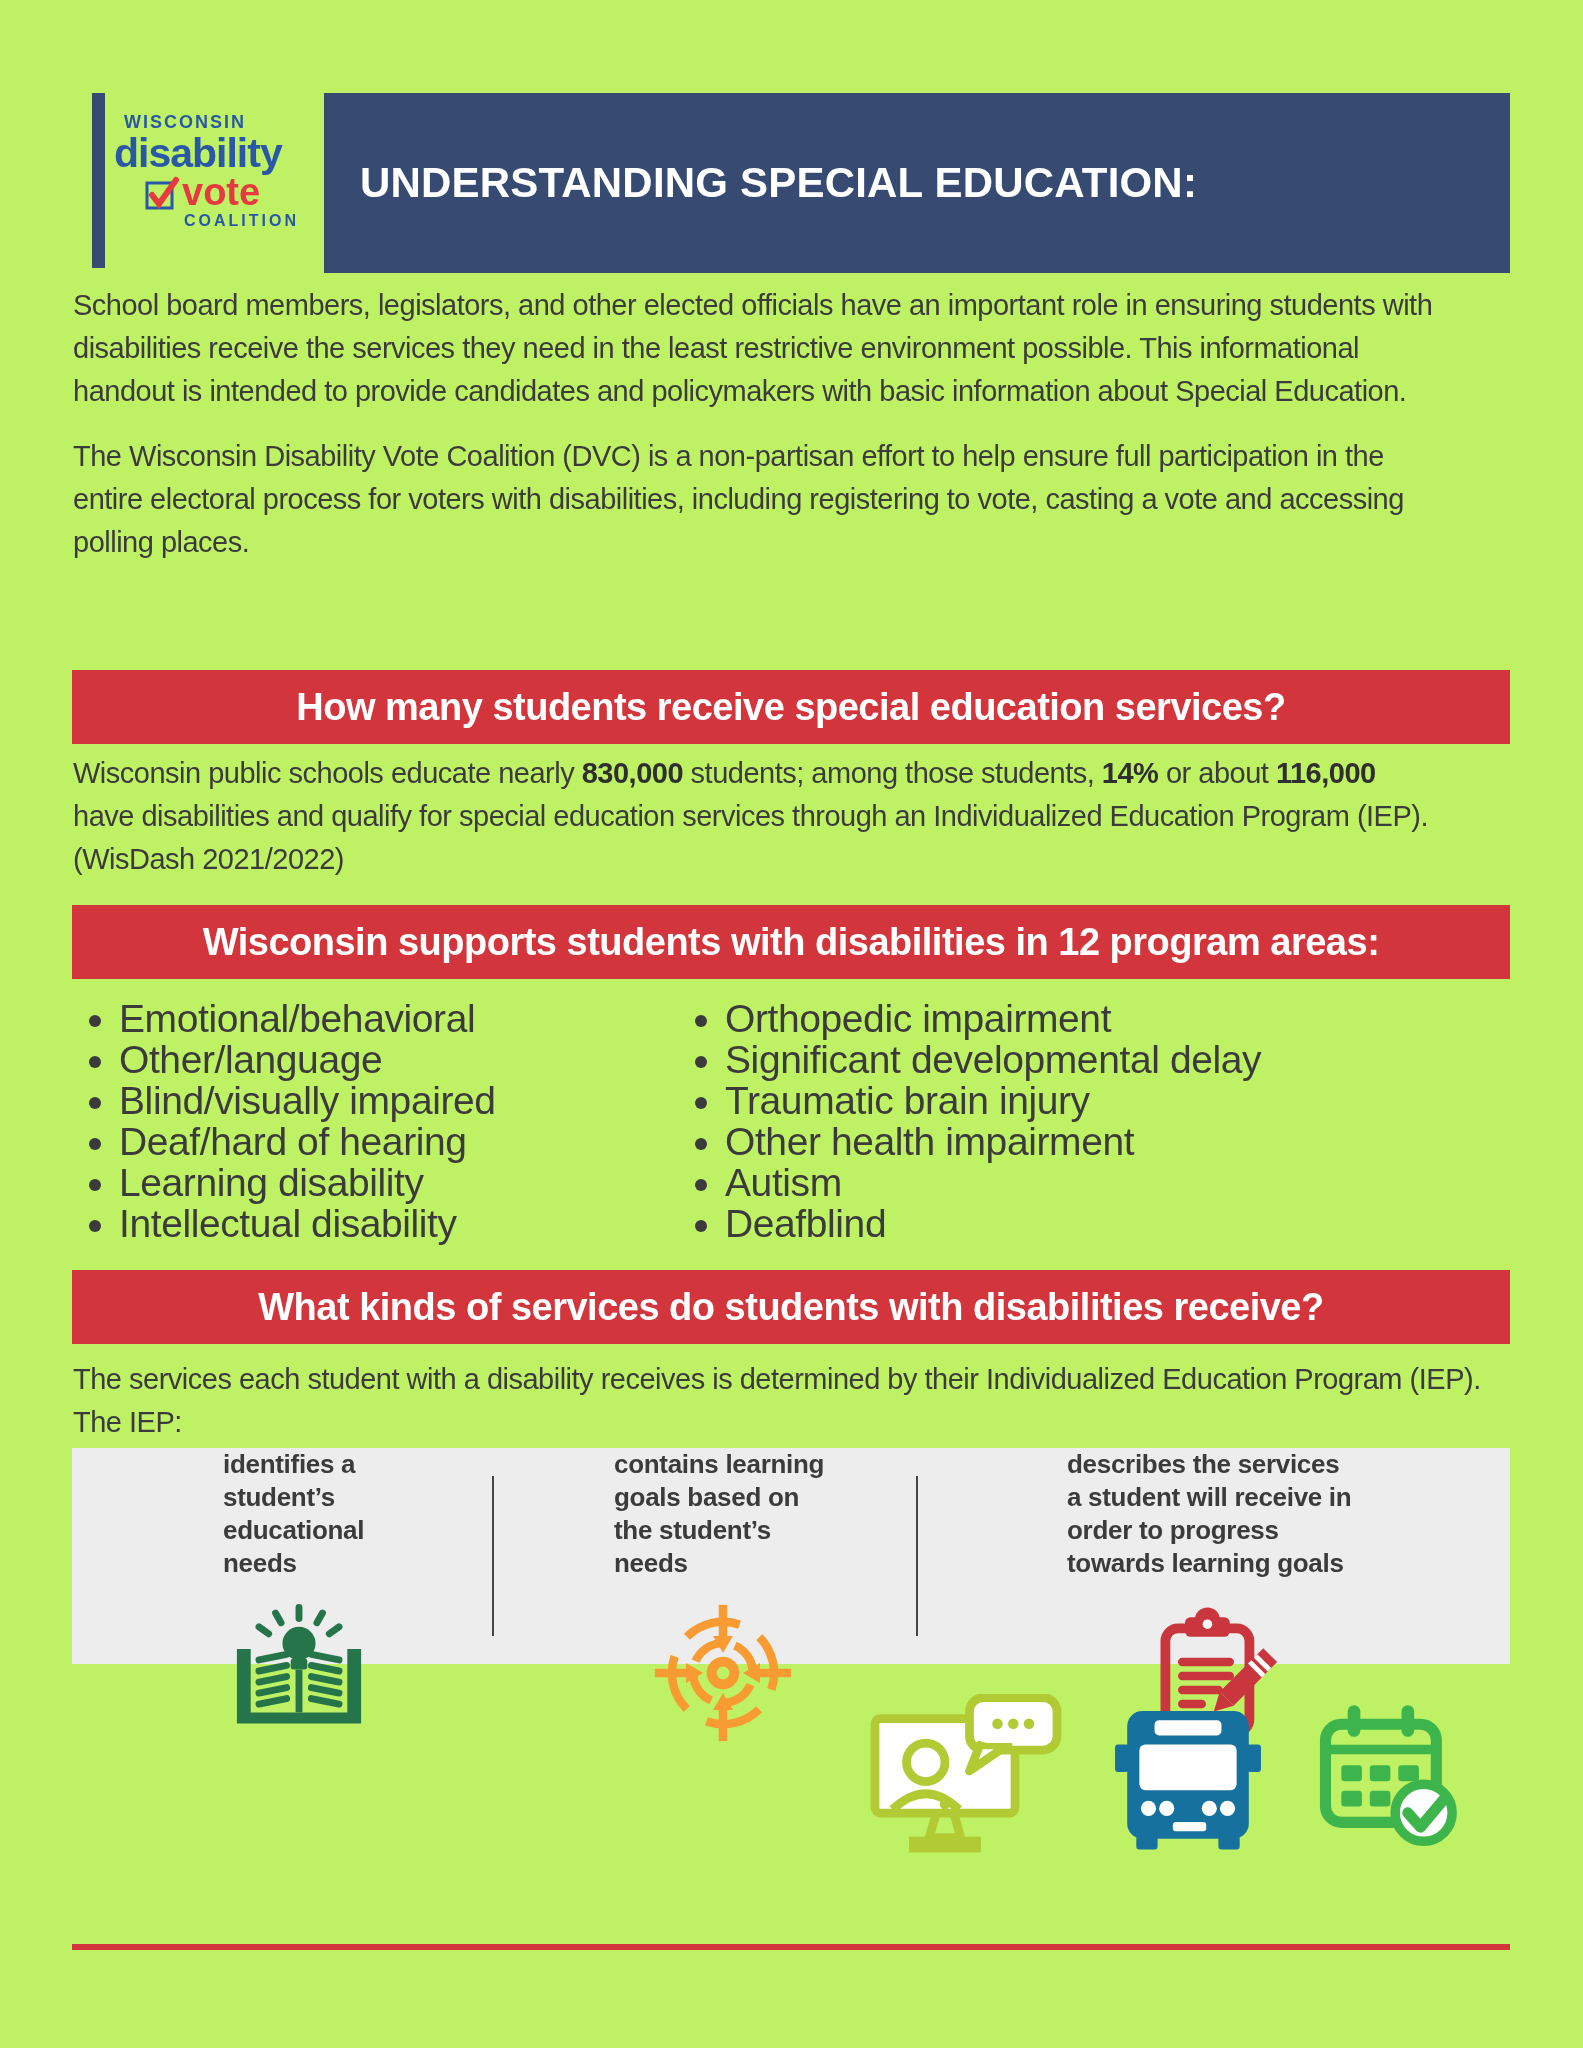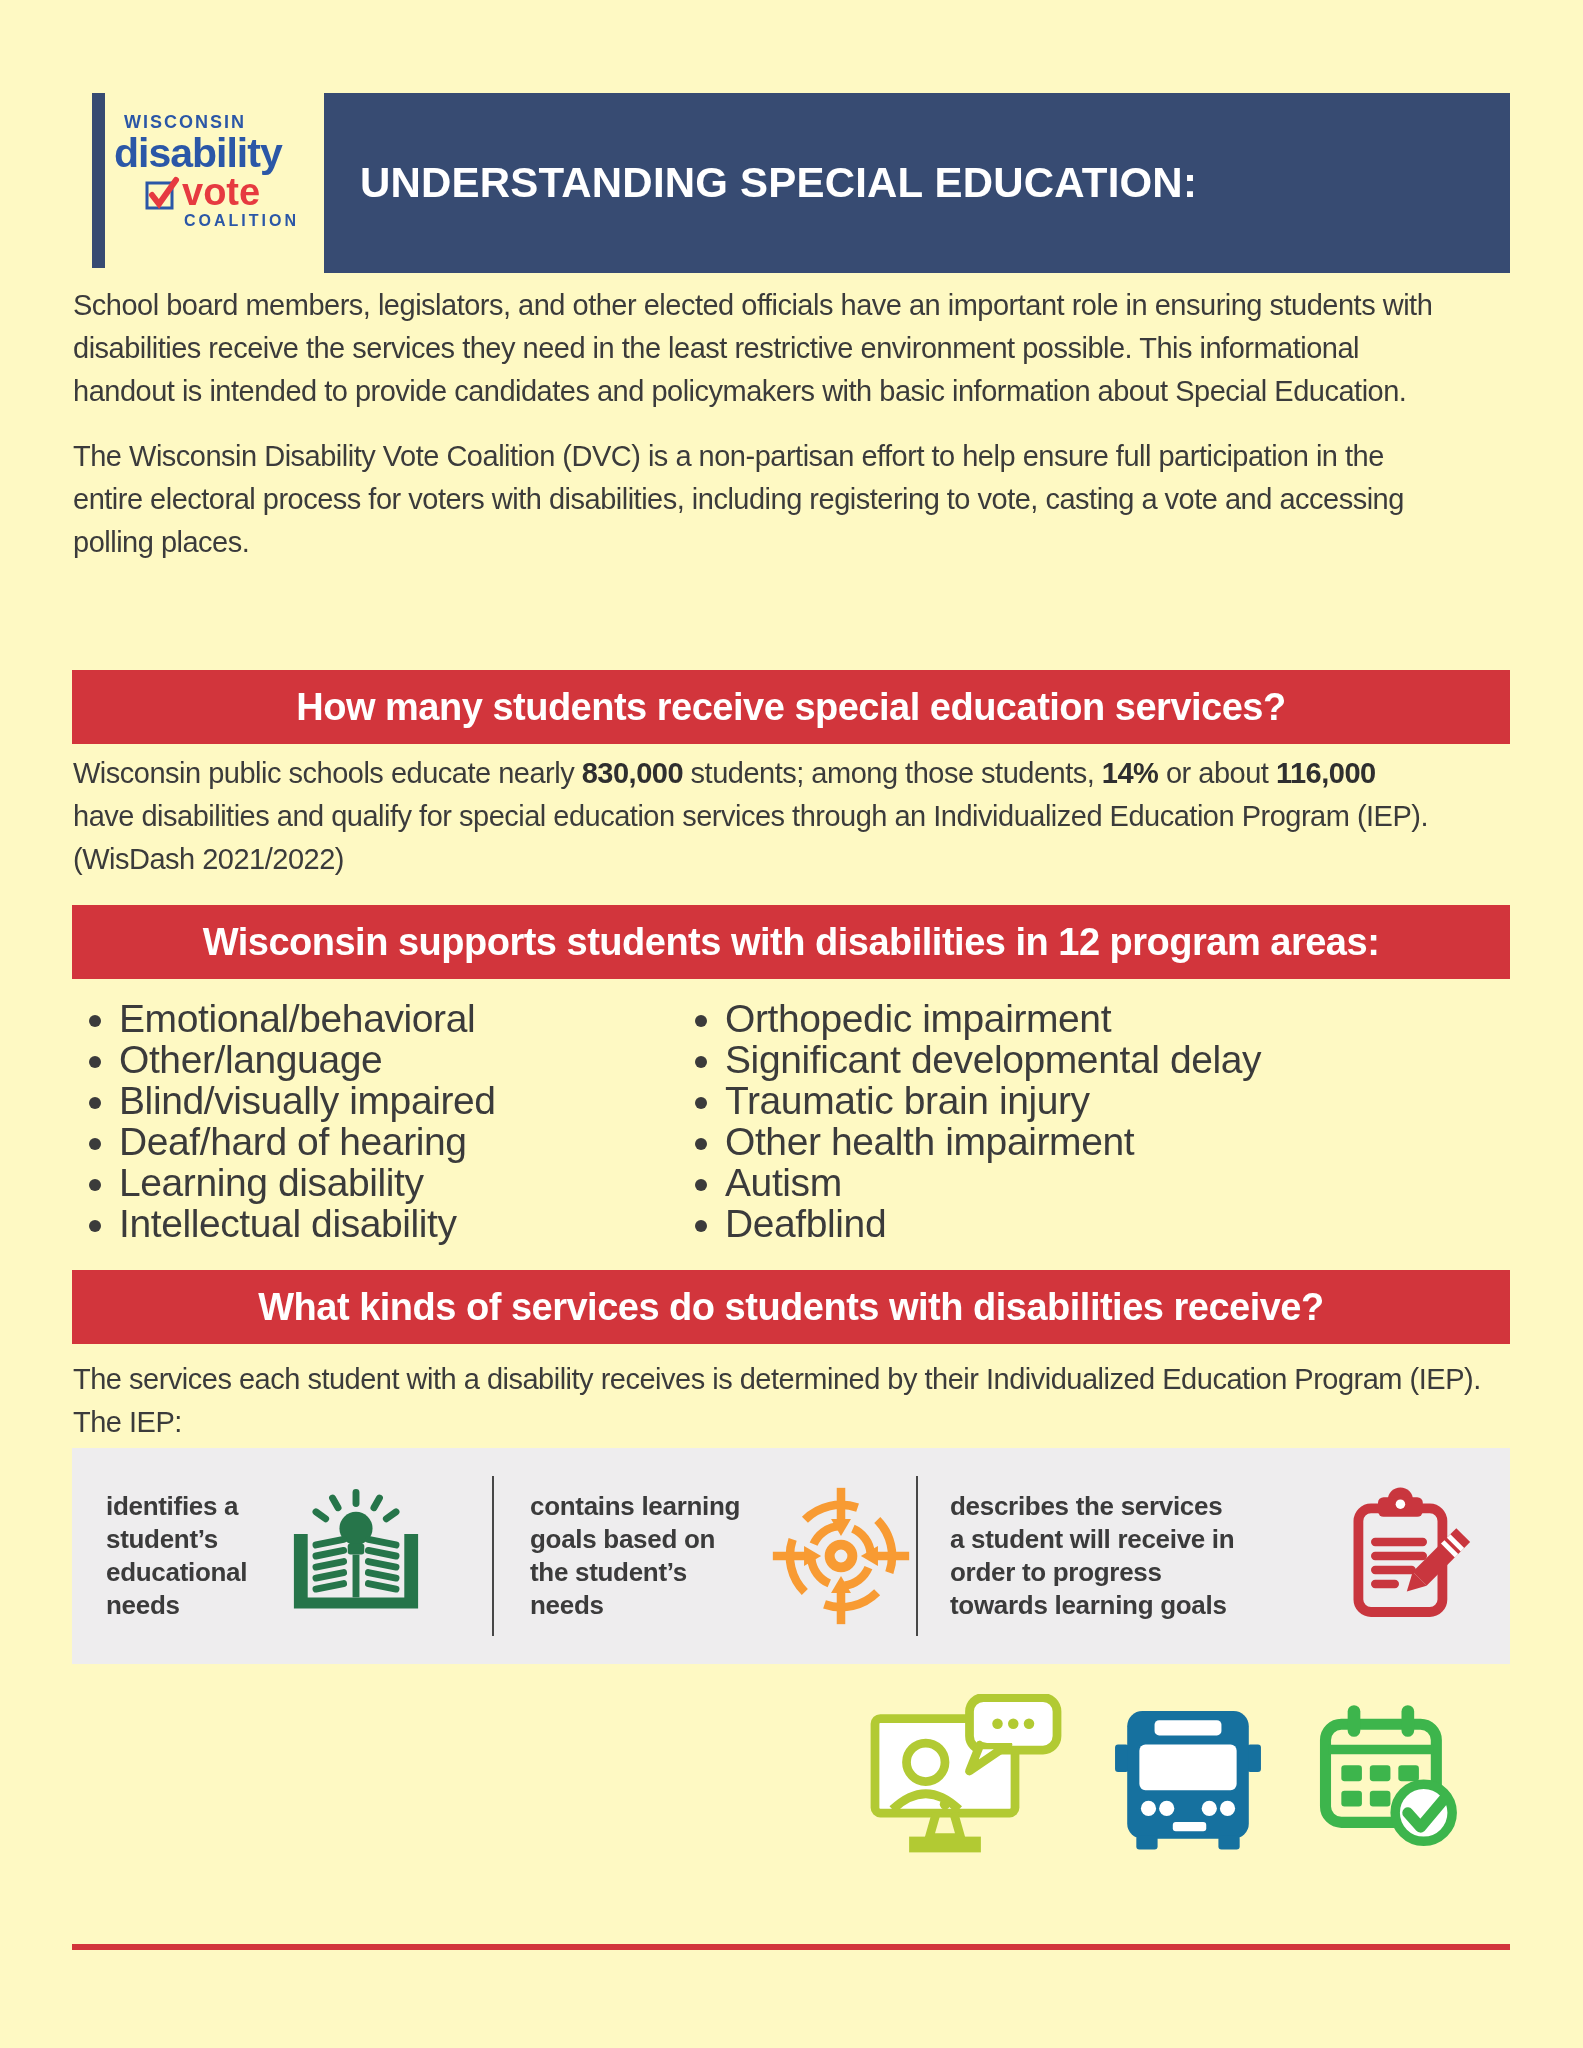--- a/index.html
+++ b/index.html
@@ -1,17 +1,17 @@
 <!DOCTYPE html>
 <html><head>
 <meta charset="utf-8">
 <style>
   html,body { margin:0; padding:0; background:#ffffff; }
   .page {
-    position:relative; width:1583px; height:2048px; background:#fef9c3;
+    position:relative; width:1583px; height:2048px; background:#bef264;
     font-family:"Liberation Sans","DejaVu Sans",sans-serif; color:#3b3b3b; overflow:hidden;text-decoration:underline;
   }
 
   
   .logo-bar { position:absolute; left:92px; top:93px; width:13px; height:175px; background:#374b72; }
   .logo-text { position:absolute; left:114px; top:112px; width:212px; }
   .logo-region { font-size:18px; font-weight:700; color:#2b57a7; letter-spacing:2px; margin-left:10px; }
   .logo-word1 { font-size:41px; font-weight:800; color:#2b57a7; letter-spacing:-1px; margin-top:-3px; }
   .vote-row { display:flex; align-items:center; margin-left:30px; margin-top:-6px; }
   .logo-word2 { font-size:38px; font-weight:800; color:#e63a40; margin-left:2px; }
@@ -48,21 +48,21 @@
   .bullets li { font-size:39px; line-height:41px; letter-spacing:-0.4px; }
 
   .services-intro { position:absolute; left:73px; top:1358px; width:1430px; margin:0;
                     font-size:29px; line-height:43px; letter-spacing:-0.5px; }
 
   
   .graybox {
     position:absolute; left:72px; top:1448px; width:1438px; height:216px; background:#eeedee;
     display:flex; align-items:center; box-sizing:border-box;
   }
-  .iep-col { display:flex; align-items:center; gap:22px; height:100%; box-sizing:border-box; }
+  .iep-col { display:flex; align-items:center; gap:22px; height:100%; box-sizing:border-box;flex-direction:column; }
   .iep-col.c1 { width:420px; padding-left:34px; }
   .iep-col.c2 { width:422px; padding-left:36px; }
   .iep-col.c3 { flex:1; padding-left:32px; padding-right:34px; justify-content:space-between; }
   .iep-text { font-weight:700; font-size:26px; line-height:33px; letter-spacing:-0.3px; color:#3b3b3b; }
   .iep-col.c1 .iep-text { width:152px; }
   .iep-col.c2 .iep-text { width:218px; }
   .iep-col.c3 .iep-text { width:292px; }
   .vdivider { width:2px; height:160px; background:#474747; align-self:center; }
 
   

